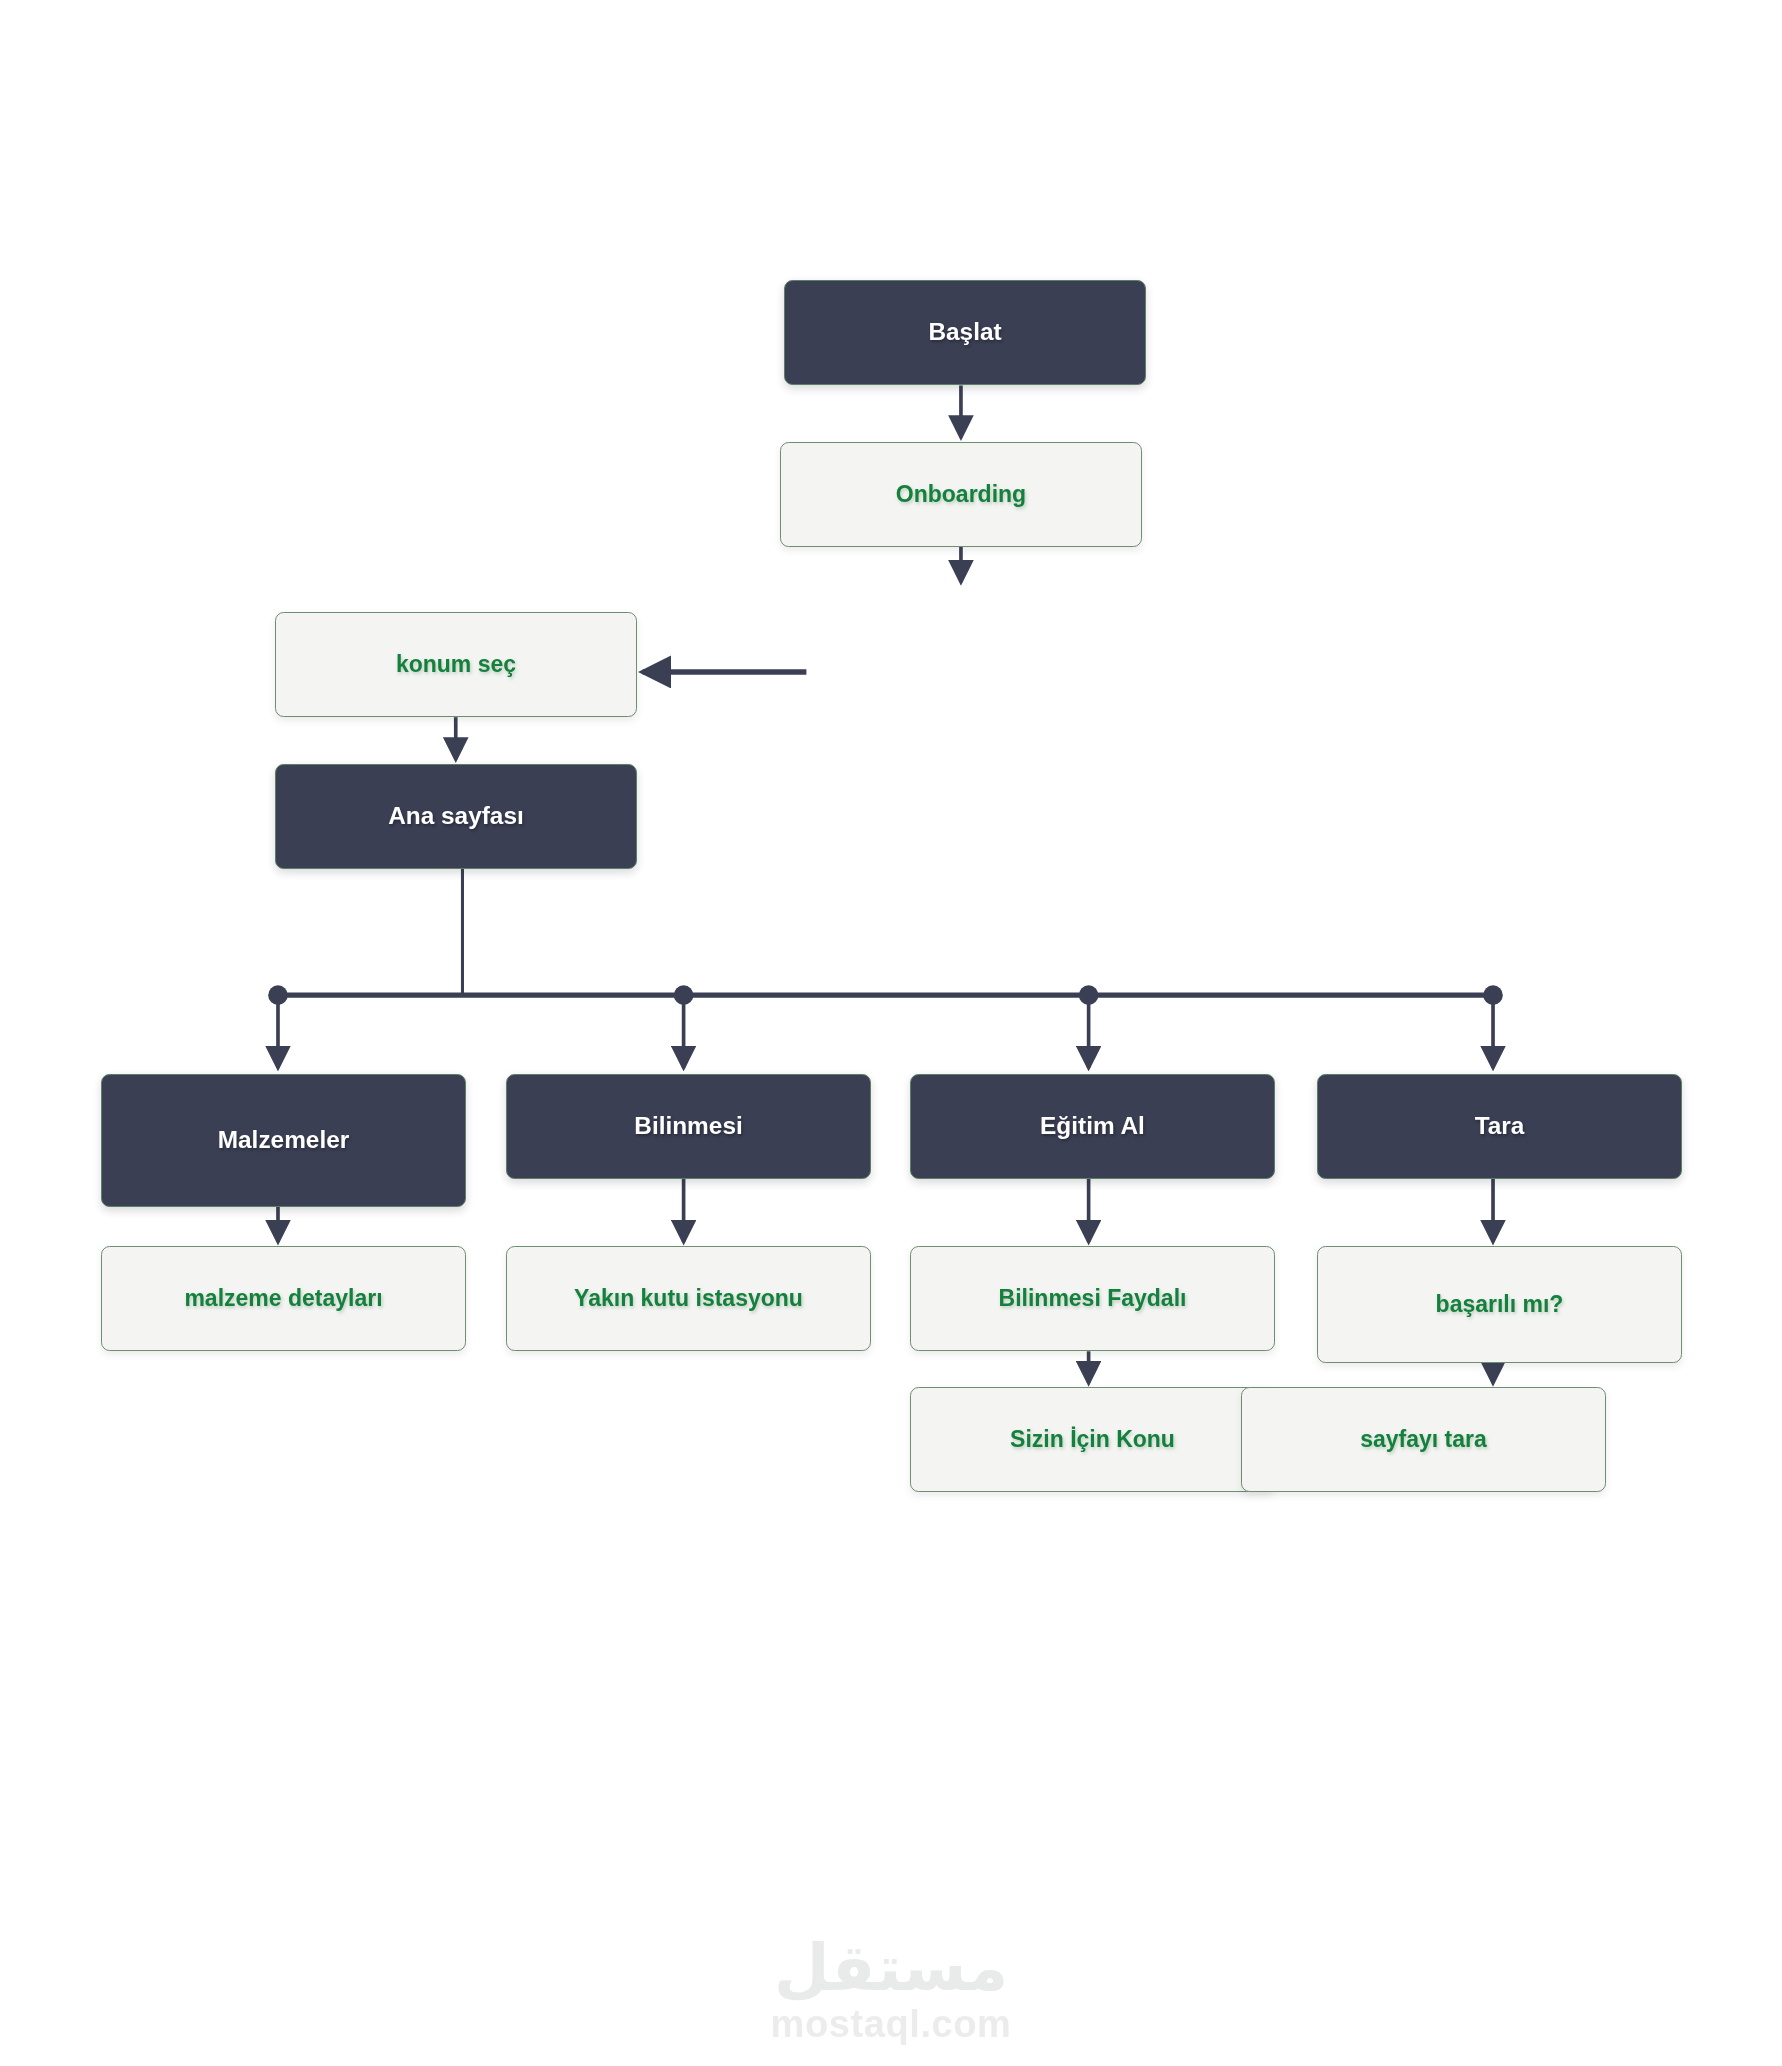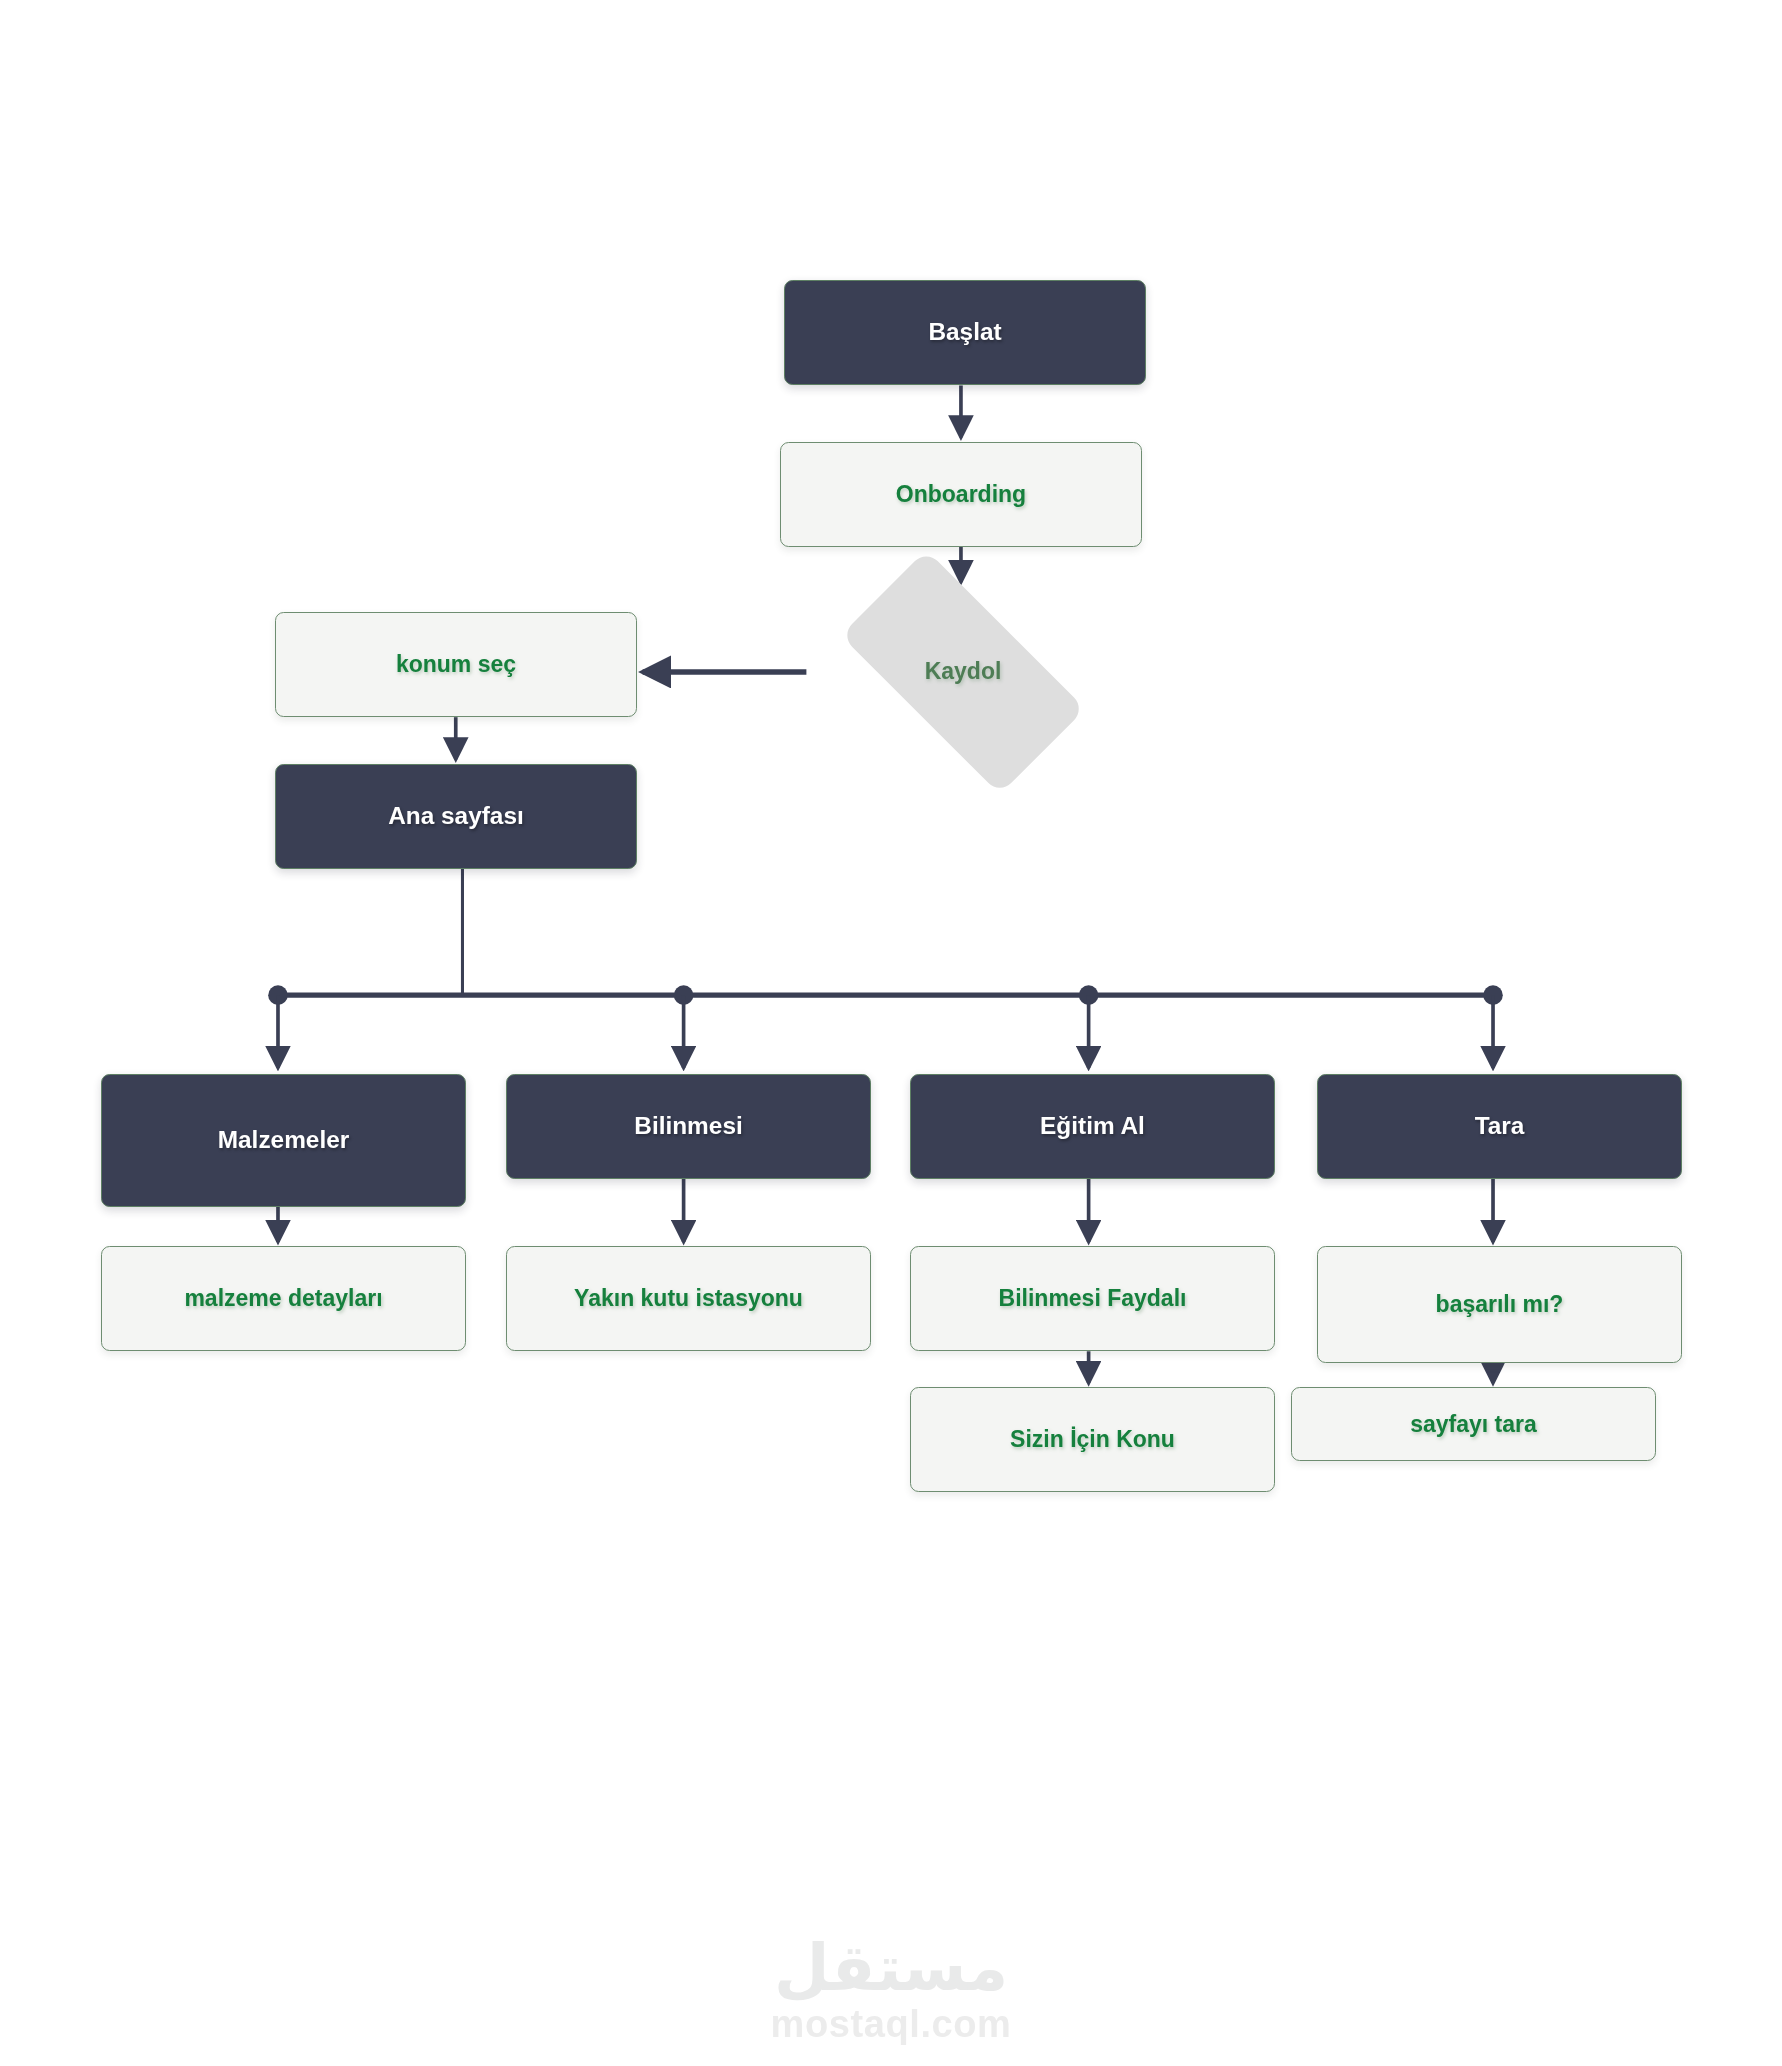--- a/index.html
+++ b/index.html
@@ -160,24 +160,20 @@
   </svg>
 
   <div class="node dark" style="left:784px;top:280px;width:362px;height:105px;">
     <span class="lbl">Başlat</span>
   </div>
 
   <div class="node light" style="left:780px;top:442px;width:362px;height:105px;">
     <span class="lbl">Onboarding</span>
   </div>
 
-  <div class="node diamond" style="left:804px;top:586px;width:318px;height:171px;">
-    <span class="dia-shape"></span>
-    <span class="lbl">Kaydol</span>
-  </div>
 
   <div class="node light" style="left:275px;top:612px;width:362px;height:105px;">
     <span class="lbl">konum seç</span>
   </div>
 
   <div class="node dark" style="left:275px;top:764px;width:362px;height:105px;">
     <span class="lbl">Ana sayfası</span>
   </div>
 
   <div class="node dark" style="left:101px;top:1074px;width:365px;height:133px;">
@@ -209,21 +205,21 @@
   </div>
 
   <div class="node light" style="left:1317px;top:1246px;width:365px;height:117px;">
     <span class="lbl">başarılı mı?</span>
   </div>
 
   <div class="node light" style="left:910px;top:1387px;width:365px;height:105px;">
     <span class="lbl">Sizin İçin Konu</span>
   </div>
 
-  <div class="node light" style="left:1291px;top:1387px;width:365px;height:74px;">
+  <div class="node light" style="left:1241px;top:1387px;width:365px;height:105px;">
     <span class="lbl">sayfayı tara</span>
   </div>
 
   <div id="watermark">
     <span class="wm-ar">مستقل</span>
     <span class="wm-en">mostaql.com</span>
   </div>
 
 </div>
 

